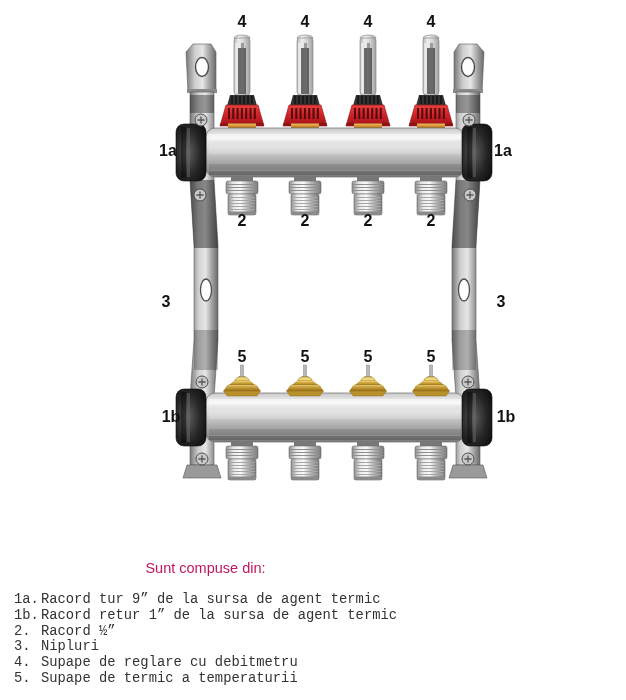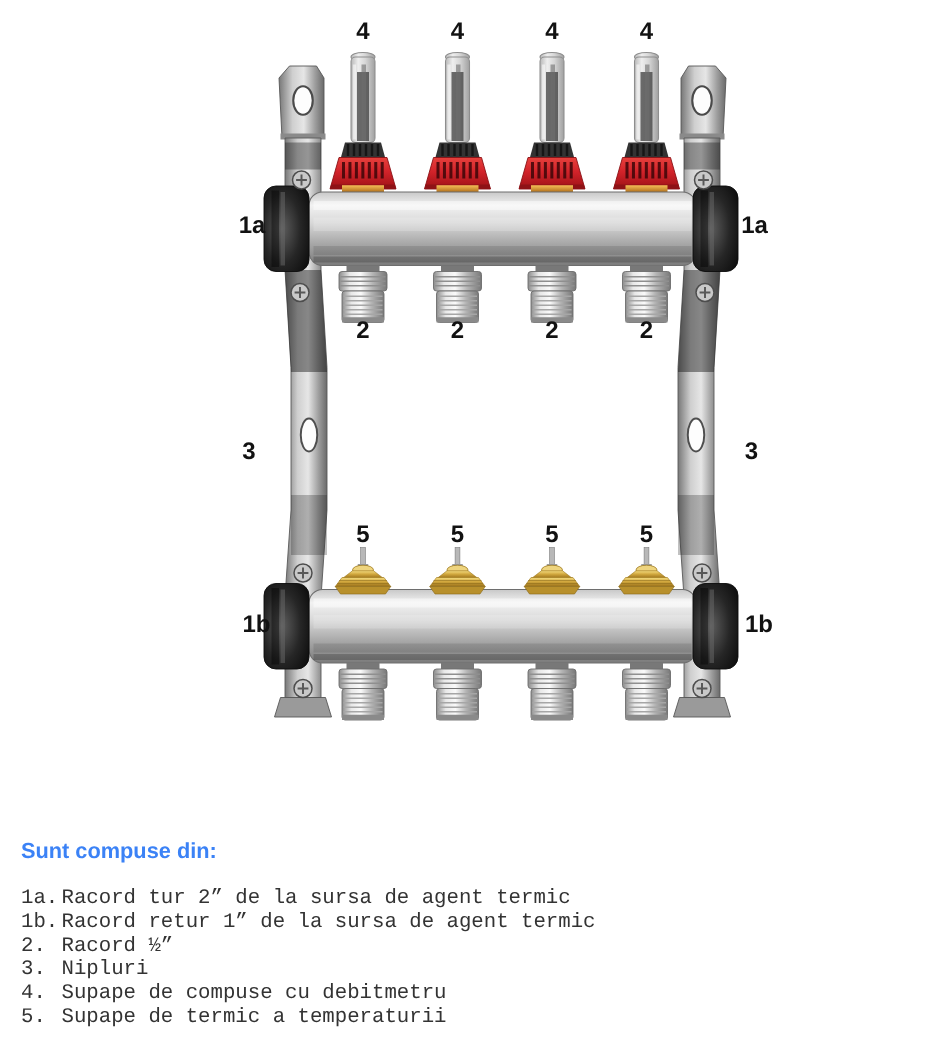--- a/index.html
+++ b/index.html
@@ -8,21 +8,21 @@
     font-family:"Liberation Sans",sans-serif;overflow:hidden;
   }
   .figure{position:absolute;left:0;top:0;width:626px;height:548px;}
   .figure svg{position:absolute;left:0;top:0;}
   .co{
     position:absolute;transform:translateX(-50%);
     font-weight:bold;font-size:16px;line-height:19px;color:#121212;
     white-space:nowrap;user-select:none;
   }
   .legend{position:absolute;left:14px;top:560px;color:#333333;}
-  .legend-heading{font-weight:bold;font-size:14.5px;line-height:17px;color:#3b82f6;margin:0 0 15px 0;}
+  .legend-heading{font-weight:normal;font-size:14.5px;line-height:17px;color:#be185d;margin:0 0 15px 0;text-align:center;}
   .legend-items{display:block;}
   .legend-item{display:flex;font-size:13.8px;line-height:15.8px;color:#333333;font-family:Liberation Mono, monospace;}
   .legend-item .num{flex:0 0 27px;width:27px;}
   .legend-item .txt{flex:1;}
 </style>
 </head>
 <body>
 
 <div class="page">
 
@@ -214,37 +214,37 @@
 
     <span class="co" style="left:171px;top:407px">1b</span>
     <span class="co" style="left:506px;top:407px">1b</span>
   </div>
 
   <div class="legend">
     <div class="legend-heading">Sunt compuse din:</div>
     <div class="legend-items">
       <div class="legend-item">
         <span class="num">1a.</span>
-        <span class="txt">Racord tur 2” de la sursa de agent termic</span>
+        <span class="txt">Racord tur 9” de la sursa de agent termic</span>
       </div>
       <div class="legend-item">
         <span class="num">1b.</span>
         <span class="txt">Racord retur 1” de la sursa de agent termic</span>
       </div>
       <div class="legend-item">
         <span class="num">2.</span>
         <span class="txt">Racord ½”</span>
       </div>
       <div class="legend-item">
         <span class="num">3.</span>
         <span class="txt">Nipluri</span>
       </div>
       <div class="legend-item">
         <span class="num">4.</span>
-        <span class="txt">Supape de compuse cu debitmetru</span>
+        <span class="txt">Supape de reglare cu debitmetru</span>
       </div>
       <div class="legend-item">
         <span class="num">5.</span>
         <span class="txt">Supape de termic a temperaturii</span>
       </div>
     </div>
   </div>
 
 </div>
 

